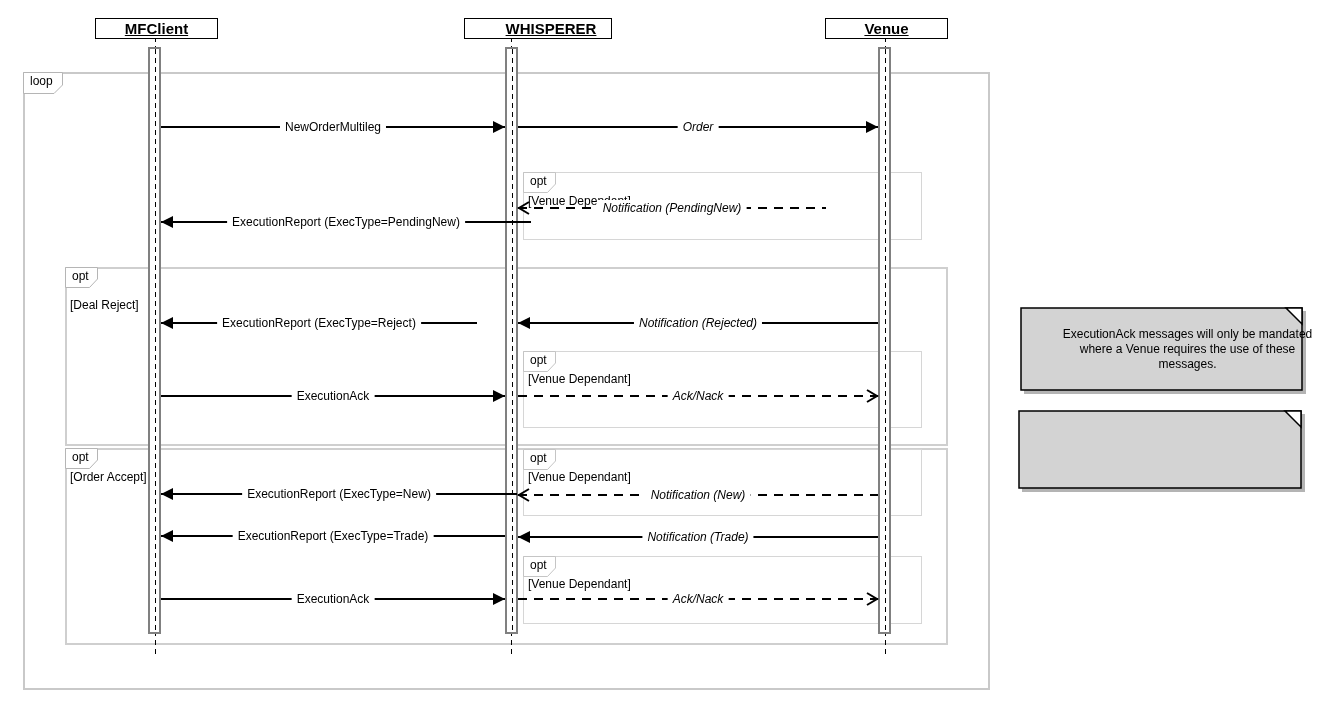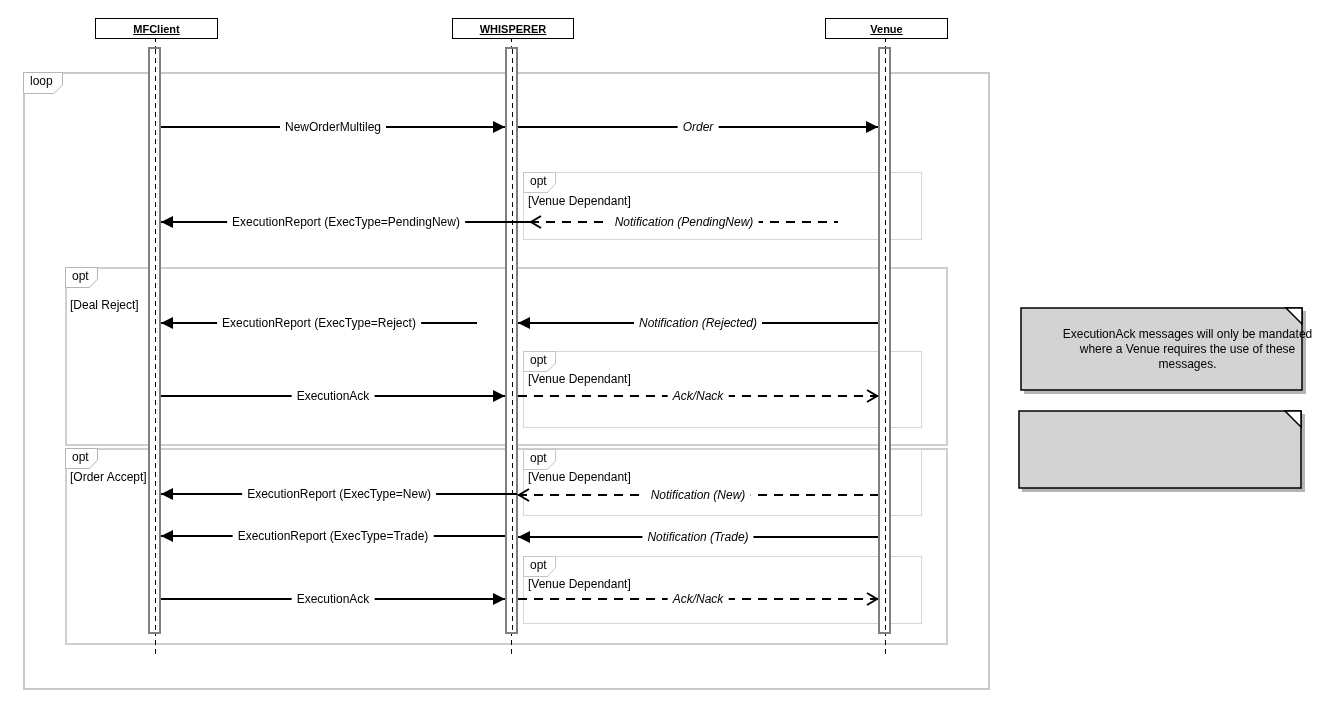--- a/index.html
+++ b/index.html
@@ -2,21 +2,21 @@
 <html><head>
 <meta charset="utf-8">
 <style>
   html,body{margin:0;padding:0;background:#ffffff;}
   #canvas{position:relative;width:1325px;height:716px;background:#ffffff;overflow:hidden;
           font-family:"Liberation Sans","DejaVu Sans",sans-serif;color:#000;}
 
   
   .head-box{position:absolute;height:19px;background:#fff;border:1px solid #000;
             display:flex;align-items:center;justify-content:center;}
-  .head-box span{font-size:11px;font-weight:bold;text-decoration:underline;white-space:nowrap;}
+  .head-box span{font-size:15px;font-weight:bold;text-decoration:underline;white-space:nowrap;}
 
   
   .lifeline{position:absolute;width:1px;
             background:repeating-linear-gradient(180deg,#000 0 5px,transparent 5px 9px);}
 
   
   .activation{position:absolute;width:13px;background:#fff;border:2px solid #808080;
               box-sizing:border-box;}
   .activation::before{content:"";position:absolute;left:50%;top:0;bottom:0;width:1px;
             background:repeating-linear-gradient(180deg,#000 0 5px,transparent 5px 9px);}
@@ -118,21 +118,21 @@
   </div>
   <div class="guard" style="left:527px;top:577px;">[Venue Dependant]</div>
 
   <div class="lifeline" style="left:155px;top:37px;height:621px;"></div>
   <div class="lifeline" style="left:511px;top:37px;height:621px;"></div>
   <div class="lifeline" style="left:885px;top:37px;height:621px;"></div>
 
   <div class="head-box" style="left:95px;top:18px;width:121px;">
     <span>MFClient</span>
   </div>
-  <div class="head-box" style="left:452px;top:18px;width:120px;">
+  <div class="head-box" style="left:464px;top:18px;width:120px;padding-left:26px;">
     <span>WHISPERER</span>
   </div>
   <div class="head-box" style="left:825px;top:18px;width:121px;">
     <span>Venue</span>
   </div>
 
   <div class="activation" style="left:148px;top:47px;height:587px;"></div>
   <div class="activation" style="left:505px;top:47px;height:587px;"></div>
   <div class="activation" style="left:878px;top:47px;height:587px;"></div>
 
@@ -170,21 +170,21 @@
     <div class="line"></div>
       <div class="head-fill right"></div>
     <span class="label">ExecutionAck</span>
   </div>
 
   <div class="msg" style="left:518px;top:119px;width:360px;">
     <div class="line"></div>
       <div class="head-fill right"></div>
     <span class="label it">Order</span>
   </div>
-  <div class="msg dashed" style="left:518px;top:214px;width:308px;margin-left:12px;">
+  <div class="msg dashed" style="left:518px;top:200px;width:308px;">
     <div class="line"></div>
     <svg class="head-open left" width="14" height="14">
       <path d="M12,1 L2,7 L12,13" stroke="#000" stroke-width="2" fill="none"></path>
       </svg>
     <span class="label it">Notification (PendingNew)</span>
   </div>
   <div class="msg" style="left:518px;top:315px;width:360px;">
     <div class="line"></div>
       <div class="head-fill left"></div>
     <span class="label it">Notification (Rejected)</span>

